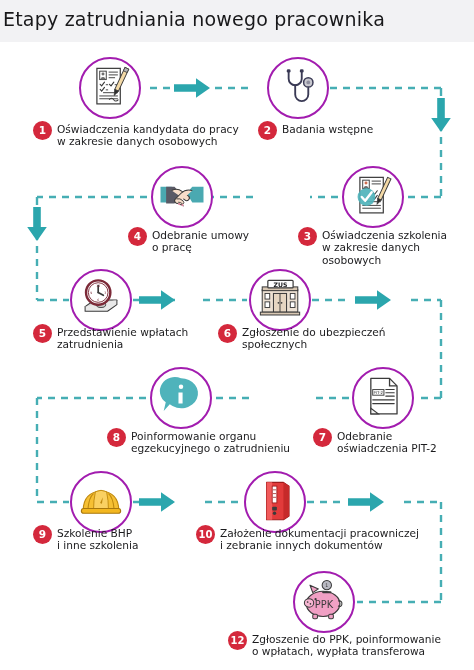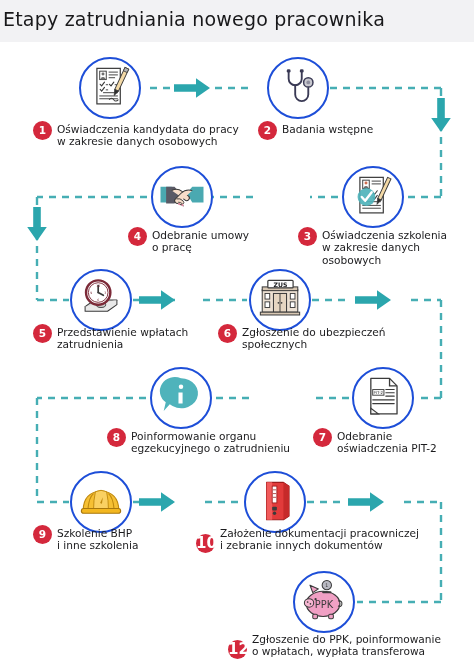--- a/index.html
+++ b/index.html
@@ -28,21 +28,21 @@
   }
 
   
   #wires{position:absolute;left:0;top:0;width:474px;height:670px;pointer-events:none;}
 
   
   .node{position:absolute;}
   .icon-circle{
     position:absolute;
     width:62px;height:62px;border-radius:50%;
-    border:2px solid #1d4ed8;
+    border:2px solid #a21caf;
     background:#ffffff;
     box-sizing:border-box;
     overflow:hidden;
   }
   .icon-circle svg{display:block;width:100%;height:100%;}
 
   .caption{
     position:absolute;
     display:flex;
     align-items:flex-start;
@@ -53,21 +53,21 @@
     width:19px;height:19px;border-radius:50%;
     background:#d4283c;
     color:#ffffff;
     font-size:10.5px;
     font-weight:bold;
     line-height:19px;
     text-align:center;
     font-family:"DejaVu Sans", sans-serif;
     margin-top:0px;
   }
-  .badge.wide{font-size:15px;margin-top:9px;}
+  .badge.wide{font-size:10px;}
   .label{
     font-size:10.6px;
     line-height:12.4px;
     color:#1b1b1d;
     font-family:"DejaVu Sans", sans-serif;
     white-space:pre-line;
     padding-top:2px;
   }
 </style>
 </head>

